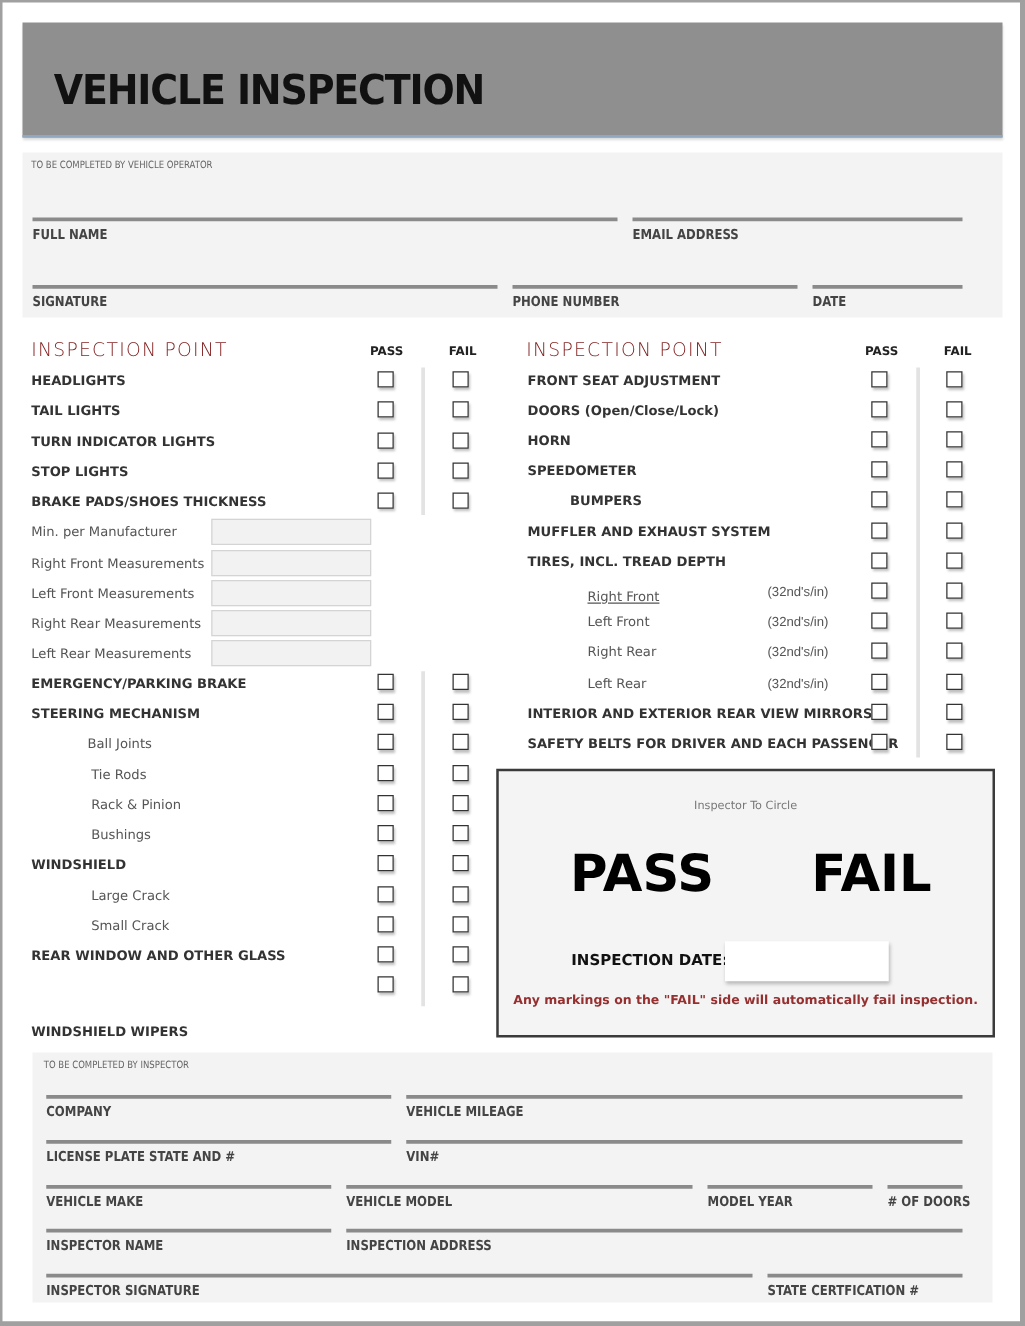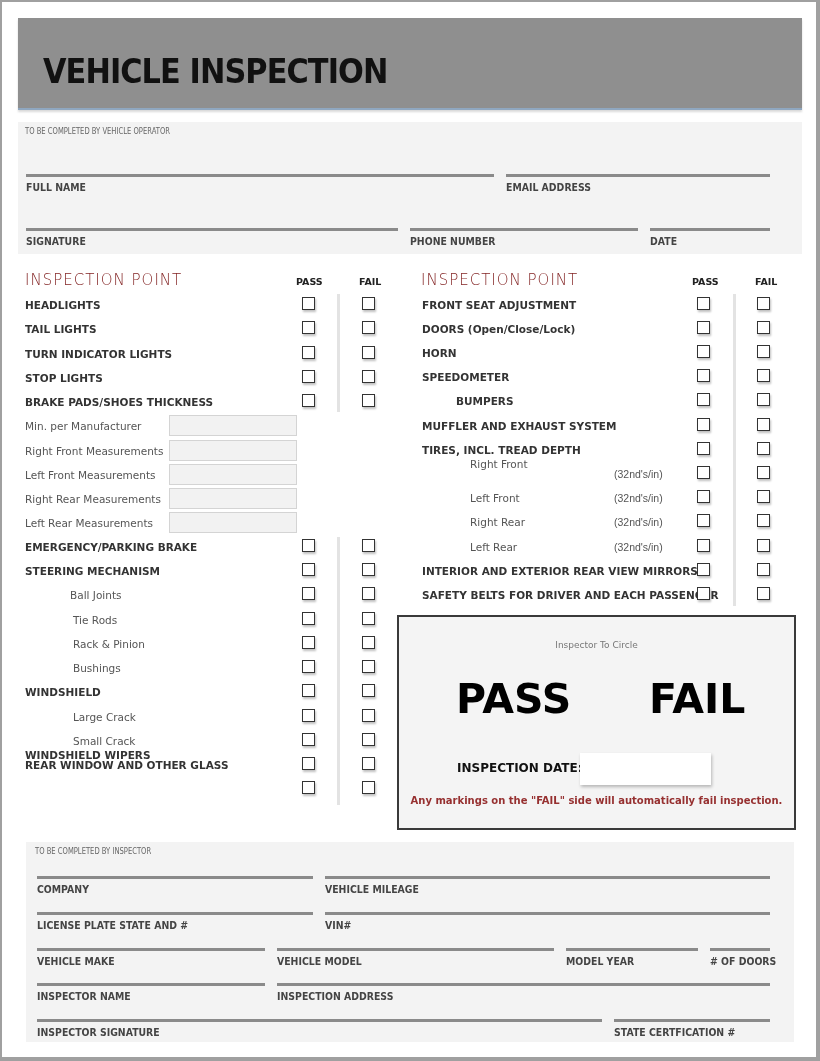--- a/index.html
+++ b/index.html
@@ -117,21 +117,21 @@
     <div class="cb" style="left:362px;top:684px;"></div>
     <div class="row-label sub" style="left:73px;top:711px;">Large Crack</div>
     <div class="cb" style="left:302px;top:709px;"></div>
     <div class="cb" style="left:362px;top:709px;"></div>
     <div class="row-label sub" style="left:73px;top:735px;">Small Crack</div>
     <div class="cb" style="left:302px;top:733px;"></div>
     <div class="cb" style="left:362px;top:733px;"></div>
     <div class="row-label" style="left:25px;top:759px;">REAR WINDOW AND OTHER GLASS</div>
     <div class="cb" style="left:302px;top:757px;"></div>
     <div class="cb" style="left:362px;top:757px;"></div>
-    <div class="row-label" style="left:25px;top:749px;">WINDSHIELD WIPERS</div>
+    <div class="row-label" style="left:25px;top:820px;">WINDSHIELD WIPERS</div>
     <div class="cb" style="left:302px;top:781px;"></div>
     <div class="cb" style="left:362px;top:781px;"></div>
   </div>
 <div id="right-rows">
     <div class="row-label" style="left:422px;top:299px;">FRONT SEAT ADJUSTMENT</div>
     <div class="cb" style="left:697px;top:297px;"></div>
     <div class="cb" style="left:757px;top:297px;"></div>
     <div class="row-label" style="left:422px;top:323px;">DOORS (Open/Close/Lock)</div>
     <div class="cb" style="left:697px;top:321px;"></div>
     <div class="cb" style="left:757px;top:321px;"></div>
@@ -143,21 +143,21 @@
     <div class="cb" style="left:757px;top:369px;"></div>
     <div class="row-label" style="left:422px;top:395px;margin-left:34px;">BUMPERS</div>
     <div class="cb" style="left:697px;top:393px;"></div>
     <div class="cb" style="left:757px;top:393px;"></div>
     <div class="row-label" style="left:422px;top:420px;">MUFFLER AND EXHAUST SYSTEM</div>
     <div class="cb" style="left:697px;top:418px;"></div>
     <div class="cb" style="left:757px;top:418px;"></div>
     <div class="row-label" style="left:422px;top:444px;">TIRES, INCL. TREAD DEPTH</div>
     <div class="cb" style="left:697px;top:442px;"></div>
     <div class="cb" style="left:757px;top:442px;"></div>
-    <div class="row-label sub" style="left:470px;top:458px;">Right Front</div>
+    <div class="row-label sub" style="left:470px;top:472px;text-decoration:underline;">Right Front</div>
     <div class="unit" style="left:614px;top:468px;">(32nd's/in)</div>
     <div class="cb" style="left:697px;top:466px;"></div>
     <div class="cb" style="left:757px;top:466px;"></div>
     <div class="row-label sub" style="left:470px;top:492px;">Left Front</div>
     <div class="unit" style="left:614px;top:492px;">(32nd's/in)</div>
     <div class="cb" style="left:697px;top:490px;"></div>
     <div class="cb" style="left:757px;top:490px;"></div>
     <div class="row-label sub" style="left:470px;top:516px;">Right Rear</div>
     <div class="unit" style="left:614px;top:516px;">(32nd's/in)</div>
     <div class="cb" style="left:697px;top:514px;"></div>

